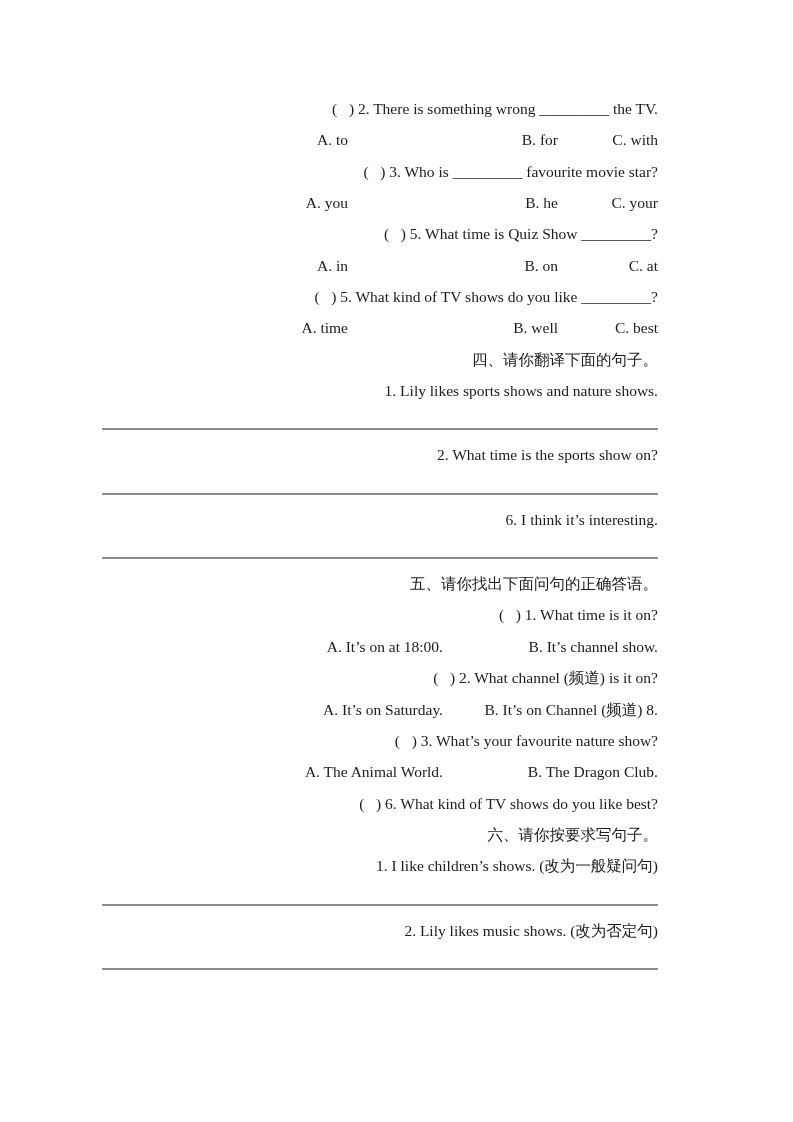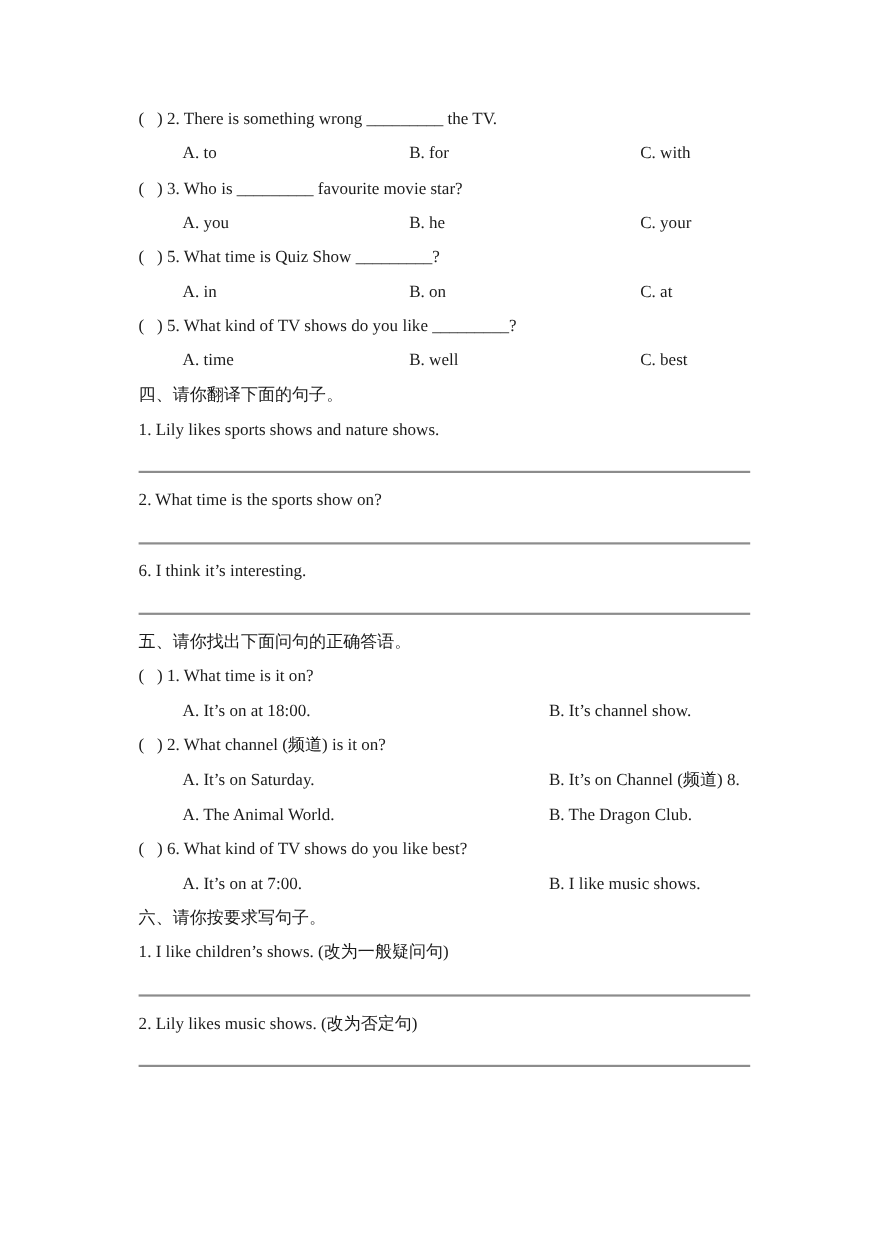--- a/index.html
+++ b/index.html
@@ -12,23 +12,24 @@
     width: 793px;
     height: 1122px;
     background: #ffffff;
     font-family: "Liberation Serif", "DejaVu Serif", serif;
     font-size: 15.5px;
     color: #1b1b1b;
     overflow: hidden;
   }
   .content {
     position: absolute;
-    left: 126px;
+    left: 102px;
     top: 93px;
     width: 556px;
+    text-align: right;
   }
   .row {
     line-height: 31.35px;
     height: 31.35px;
     white-space: pre-wrap;
   }
   .opts3 {
     display: grid;
     grid-template-columns: 206px 210px auto;
     padding-left: 40px;
@@ -104,30 +105,27 @@
       <span>A. It’s on at 18:00.</span>
       <span>B. It’s channel show.</span>
     </div>
 
     <div class="row">(   ) 2. What channel (频道) is it on?</div>
     <div class="row opts2">
       <span>A. It’s on Saturday.</span>
       <span>B. It’s on Channel (频道) 8.</span>
     </div>
 
+    <div class="row">(   ) 3. What’s your favourite nature show?</div>
     <div class="row opts2">
       <span>A. The Animal World.</span>
       <span>B. The Dragon Club.</span>
     </div>
 
     <div class="row">(   ) 6. What kind of TV shows do you like best?</div>
-    <div class="row opts2">
-      <span>A. It’s on at 7:00.</span>
-      <span>B. I like music shows.</span>
-    </div>
 
     <div class="row">六、请你按要求写句子。</div>
 
     <div class="row">1. I like children’s shows. (改为一般疑问句)</div>
     <div class="answer-line"></div>
 
     <div class="row">2. Lily likes music shows. (改为否定句)</div>
     <div class="answer-line"></div>
 
   </div>

